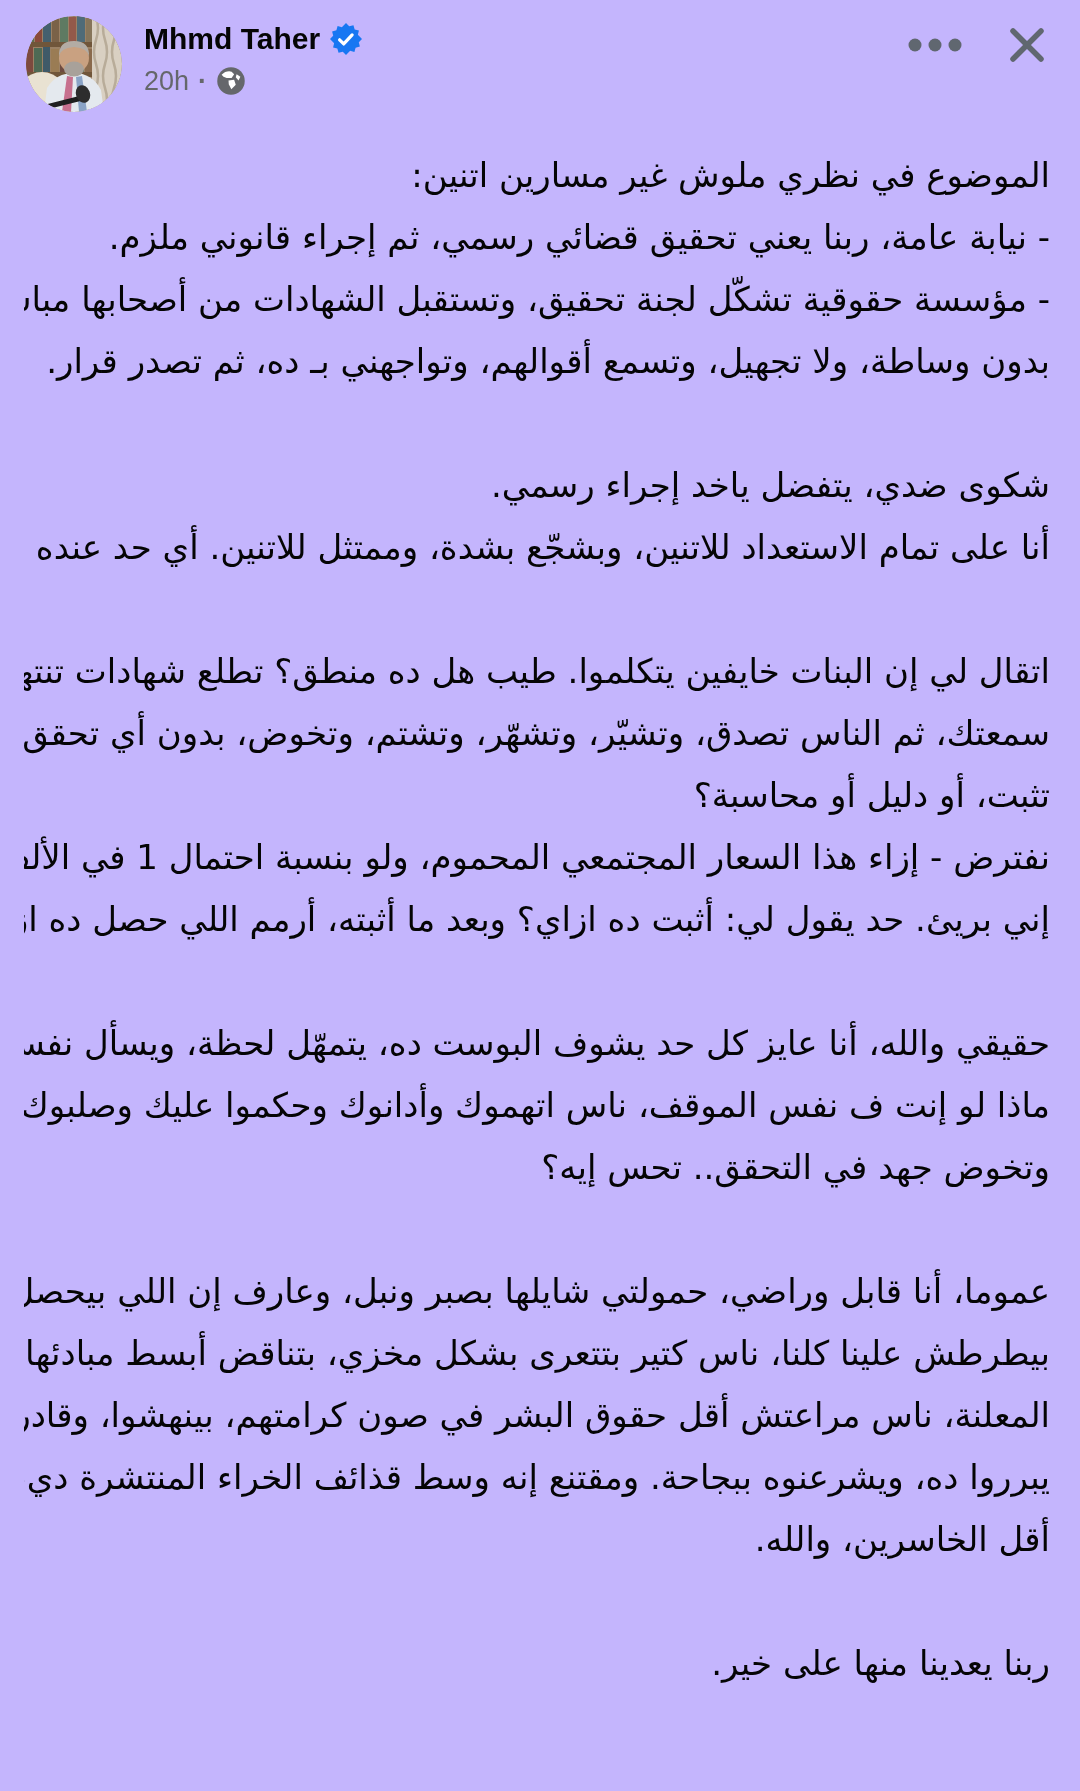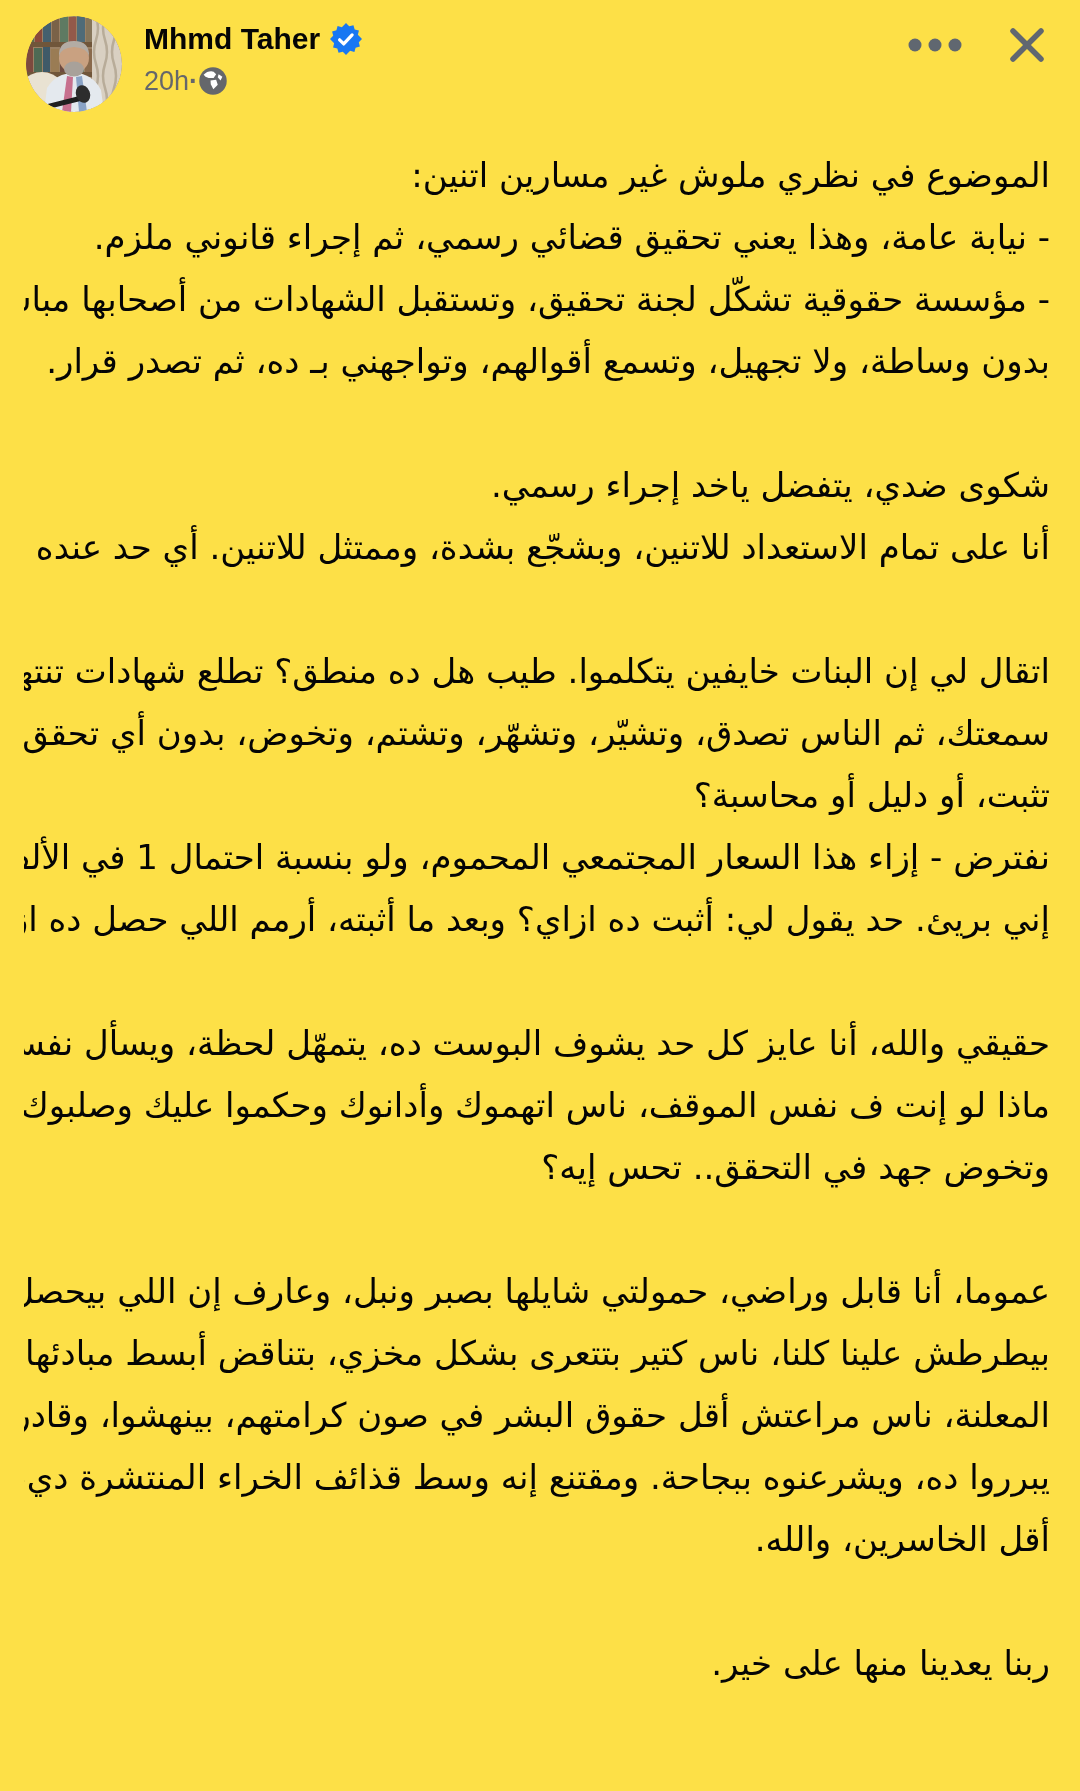--- a/index.html
+++ b/index.html
@@ -8,21 +8,21 @@
     background: #ffffff;
     width: 1080px;
     height: 1791px;
     overflow: hidden;
     font-family: "Liberation Sans", sans-serif;
   }
   .post-modal {
     position: relative;
     width: 1080px;
     height: 1791px;
-    background: #fde047;
+    background: #c4b5fd;
   }
   
   .post-header {
     position: relative;
     display: flex;
     align-items: flex-start;
     padding: 16px 30px 0 26px;
     height: 100px;
   }
   .avatar {
@@ -47,21 +47,21 @@
     font-size: 30px;
     font-weight: 700;
     color: #050505;
     line-height: 1.15;
     cursor: pointer;
   }
   .verified-badge { width: 32px; height: 32px; display: inline-block; }
   .meta-row {
     display: flex;
     align-items: center;
-    gap: 0;
+    gap: 9px;
     margin-top: 9px;
     color: #65676B;
     font-size: 27px;
   }
   .meta-sep { font-weight: 700; }
   .globe-icon-wrap { width: 30px; height: 30px; }
   .header-actions {
     position: absolute;
     top: 20px;
     right: 26px;
@@ -196,21 +196,21 @@
           <path d="M9 9 L37 37 M37 9 L9 37" stroke="#606770" stroke-width="5.5" stroke-linecap="round"></path>
         </svg>
       </button>
     </div>
 
   </header>
 
   <div class="post-body">
       <div class="paragraph">
         <div class="line">الموضوع في نظري ملوش غير مسارين اتنين:</div>
-        <div class="line">- نيابة عامة، وهذا يعني تحقيق قضائي رسمي، ثم إجراء قانوني ملزم.</div>
+        <div class="line">- نيابة عامة، ربنا يعني تحقيق قضائي رسمي، ثم إجراء قانوني ملزم.</div>
         <div class="line">- مؤسسة حقوقية تشكّل لجنة تحقيق، وتستقبل الشهادات من أصحابها مباشرة،</div>
         <div class="line">بدون وساطة، ولا تجهيل، وتسمع أقوالهم، وتواجهني بـ ده، ثم تصدر قرار.</div>
       </div>
       <div class="paragraph">
         <div class="line">شكوى ضدي، يتفضل ياخد إجراء رسمي.</div>
         <div class="line">أنا على تمام الاستعداد للاتنين، وبشجّع بشدة، وممتثل للاتنين. أي حد عنده</div>
       </div>
       <div class="paragraph">
         <div class="line">اتقال لي إن البنات خايفين يتكلموا. طيب هل ده منطق؟ تطلع شهادات تنتهك</div>
         <div class="line">سمعتك، ثم الناس تصدق، وتشيّر، وتشهّر، وتشتم، وتخوض، بدون أي تحقق أو</div>

